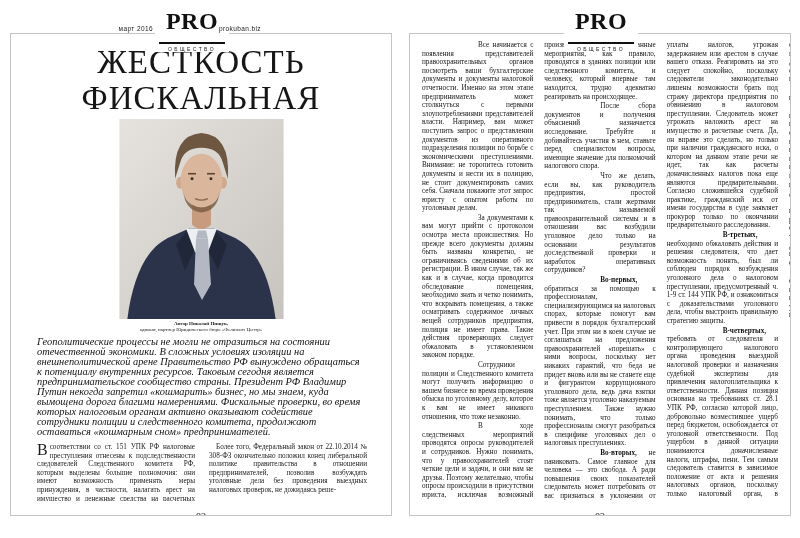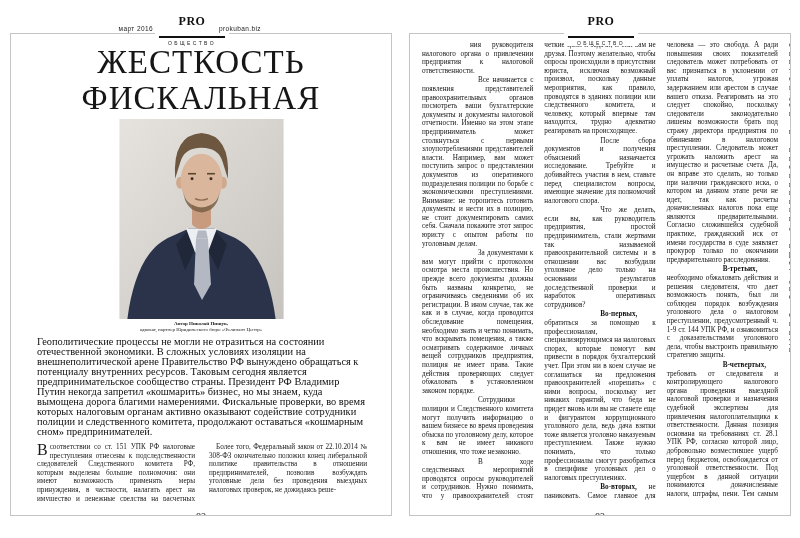--- a/index.html
+++ b/index.html
@@ -16,37 +16,37 @@
   .page-right{left:409px;width:382px;}
 
   
   .m-date{position:absolute;top:25px;left:78px;width:75px;text-align:right;
     font-family:"Liberation Sans",sans-serif;font-size:6.5px;letter-spacing:.4px;color:#222;z-index:3;}
   .m-site{position:absolute;top:25px;left:219px;font-family:"Liberation Sans",sans-serif;
     font-size:6.5px;letter-spacing:.4px;color:#222;z-index:3;}
   .m-logo{position:absolute;top:11px;width:66px;background:#fff;text-align:center;z-index:3;padding:0 4px;}
   .m-logo-left{left:155px;}
   .m-logo-right{left:564px;}
-  .m-logo .pro{font-weight:700;font-size:12px;line-height:20px;letter-spacing:.5px;color:#111;
-    border-bottom:2px solid #111;padding-bottom:5px;}
+  .m-logo .pro{font-weight:700;font-size:24px;line-height:20px;letter-spacing:.5px;color:#111;
+    border-bottom:2px solid #111;padding-bottom:11px;}
   .m-logo .sub{font-family:"Liberation Sans",sans-serif;font-size:5px;letter-spacing:2.4px;
     color:#222;padding-top:2px;}
 
   
   .pagenum{position:absolute;bottom:-7px;left:50%;transform:translateX(-50%);
     background:#fff;padding:0 13px;font-size:10px;color:#222;z-index:2;}
 
   
   .title{margin-top:10px;text-align:center;font-size:33px;line-height:36px;
     letter-spacing:1px;font-weight:400;color:#161616;}
   .photo{width:165px;height:200px;margin:3px auto 0;display:block;}
   .caption{text-align:center;margin-top:2px;line-height:6px;color:#222;}
   .caption .c1{font-size:5px;font-weight:700;}
   .caption .c2{font-size:5px;}
-  .lead{margin:4px 24px 0 26px;font-size:10.4px;line-height:10px;color:#101010;}
+  .lead{margin:4px 24px 0 26px;font-style:italic;font-size:10.4px;line-height:10px;color:#101010;}
   .body2col{margin:6px 24px 0 26px;display:flex;gap:14px;height:58px;overflow:hidden;
     font-size:7.2px;line-height:8.6px;text-align:justify;}
   .body2col .bcol{flex:1;}
   .body2col p{margin:0;}
   .body2col p.ind{text-indent:7px;}
   .dropcap{float:left;font-size:16px;line-height:14px;padding-right:2px;font-weight:400;}
 
   
   .cols{position:absolute;top:7px;left:12px;right:12px;bottom:8px;
     column-count:3;column-gap:11px;column-fill:auto;
@@ -119,21 +119,20 @@
       <div class="bcol">
         <p class="ind">Более того, Федеральный закон от 22.10.2014 № 308-ФЗ окончательно положил конец либеральной политике правительства в отношении предпринимателей, позволив возбуждать уголовные дела без проведения выездных налоговых проверок, не дожидаясь реше-</p>
       </div>
     </div>
 
     <div class="pagenum">82</div>
   </div>
 
   <div class="page page-right">
     <div class="cols">
-      <p class="noind"><b></b><span>ния руководителя налогового органа о привлечении предприятия к налоговой ответственности.</span></p>
       <p><b></b><span>Все начинается с появления представителей правоохранительных органов посмотреть ваши бухгалтерские документы и документы налоговой отчетности. Именно на этом этапе предприниматель может столкнуться с первыми злоупотреблениями представителей власти. Например, вам может поступить запрос о представлении документов из оперативного подразделения полиции по борьбе с экономическими преступлениями. Внимание: не торопитесь готовить документы и нести их в полицию, не стоит документировать самих себя. Сначала покажите этот запрос юристу с опытом работы по уголовным делам.</span></p>
       <p><b></b><span>За документами к вам могут прийти с протоколом осмотра места происшествия. Но прежде всего документы должны быть названы конкретно, не ограничиваясь сведениями об их регистрации. В ином случае, так же как и в случае, когда проводится обследование помещения, необходимо знать и четко понимать, что вскрывать помещения, а также осматривать содержимое личных вещей сотрудников предприятия, полиция не имеет права. Такие действия проверяющих следует обжаловать в установленном законом порядке.</span></p>
       <p><b></b><span>Сотрудники полиции и Следственного комитета могут получить информацию о вашем бизнесе во время проведения обыска по уголовному делу, которое к вам не имеет никакого отношения, что тоже незаконно.</span></p>
       <p><b></b><span>В ходе следственных мероприятий проводятся опросы руководителей и сотрудников. Нужно понимать, что у правоохранителей стоят четкие цели и задачи, и они вам не друзья. Поэтому желательно, чтобы опросы происходили в присутствии юриста, исключая возможный произвол, поскольку данные мероприятия, как правило, проводятся в зданиях полиции или следственного комитета, и человеку, который впервые там находится, трудно адекватно реагировать на происходящее.</span></p>
       <p><b></b><span>После сбора документов и получения объяснений назначается исследование. Требуйте и добивайтесь участия в нем, ставьте перед специалистом вопросы, имеющие значение для полномочий налогового спора.</span></p>
       <p><b></b><span>Что же делать, если вы, как руководитель предприятия, простой предприниматель, стали жертвами так называемой правоохранительной системы и в отношении вас возбудили уголовное дело только на основании результатов доследственной проверки и наработок оперативных сотрудников?</span></p>
       <p><b>Во-первых, </b><span>обратиться за помощью к профессионалам, специализирующимся на налоговых спорах, которые помогут вам привести в порядок бухгалтерский учет. При этом ни в коем случае не соглашаться на предложения правоохранителей «порешать» с ними вопросы, поскольку нет никаких гарантий, что беда не придет вновь или вы не станете еще и фигурантом коррупционного уголовного дела, ведь дача взятки тоже является уголовно наказуемым преступлением. Также нужно понимать, что только профессионалы смогут разобраться в специфике уголовных дел о налоговых преступлениях.</span></p>
       <p><b>Во-вторых, </b><span>не паниковать. Самое главное для человека — это свобода. А ради повышения своих показателей следователь может потребовать от вас признаться в уклонении от уплаты налогов, угрожая задержанием или арестом в случае вашего отказа. Реагировать на это следует спокойно, поскольку следователи законодательно лишены возможности брать под стражу директора предприятия по обвинению в налоговом преступлении. Следователь может угрожать наложить арест на имущество и расчетные счета. Да, он вправе это сделать, но только при наличии гражданского иска, о котором на данном этапе речи не идет, так как расчеты доначисленных налогов пока еще являются предварительными. Согласно сложившейся судебной практике, гражданский иск от имени государства в суде заявляет прокурор только по окончании предварительного расследования.</span></p>
       <p><b>В-третьих, </b><span>необходимо обжаловать действия и решения следователя, что дает возможность понять, был ли соблюден порядок возбуждения уголовного дела о налоговом преступлении, предусмотренный ч. 1-9 ст. 144 УПК РФ, и ознакомиться с доказательствами уголовного дела, чтобы выстроить правильную стратегию защиты.</span></p>
       <p><b>В-четвертых, </b><span>требовать от следователя и контролирующего налогового органа проведения выездной налоговой проверки и назначения судебной экспертизы для привлечения налогоплательщика к ответственности. Данная позиция основана на требованиях ст. 28.1 УПК РФ, согласно которой лицо, добровольно возместившее ущерб перед бюджетом, освобождается от уголовной ответственности. Под ущербом в данной ситуации понимаются доначисленные налоги, штрафы, пени. Тем самым следователь ставится в зависимое положение от акта и решения налоговых органов, поскольку только налоговый орган, в соответствии с законодательством, может исчислять штрафы и пени. В данном случае ни один эксперт не сможет помочь следователю, не имея на то законных полномочий.</span></p>

